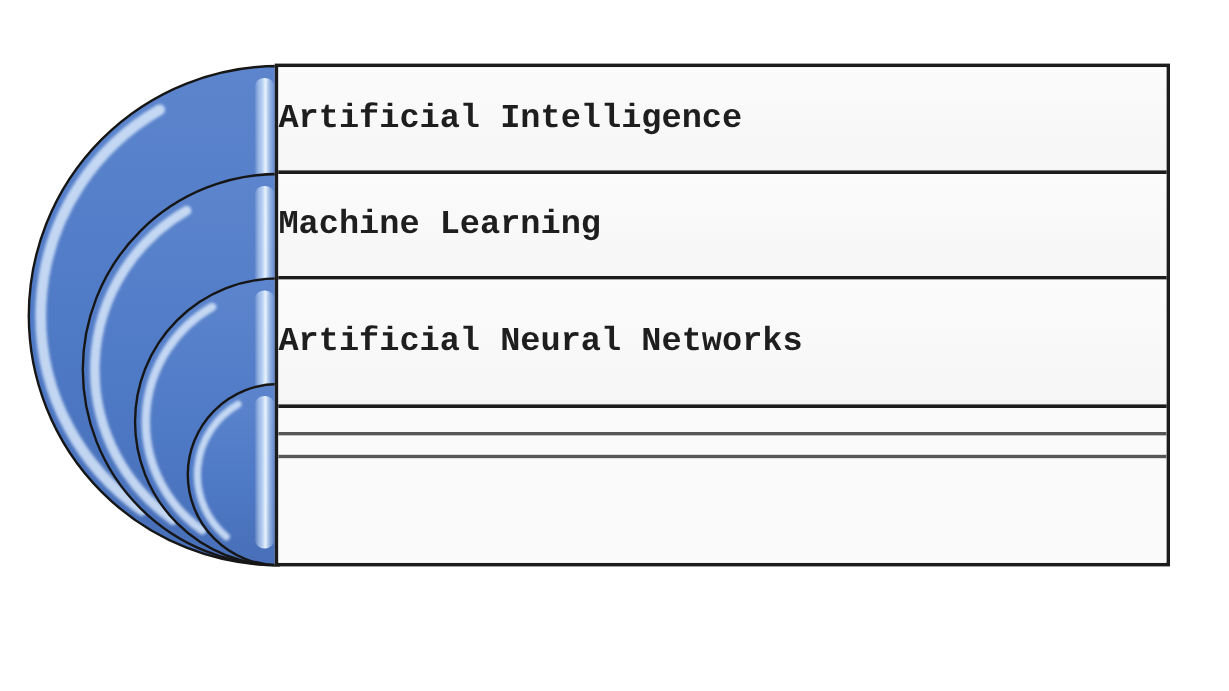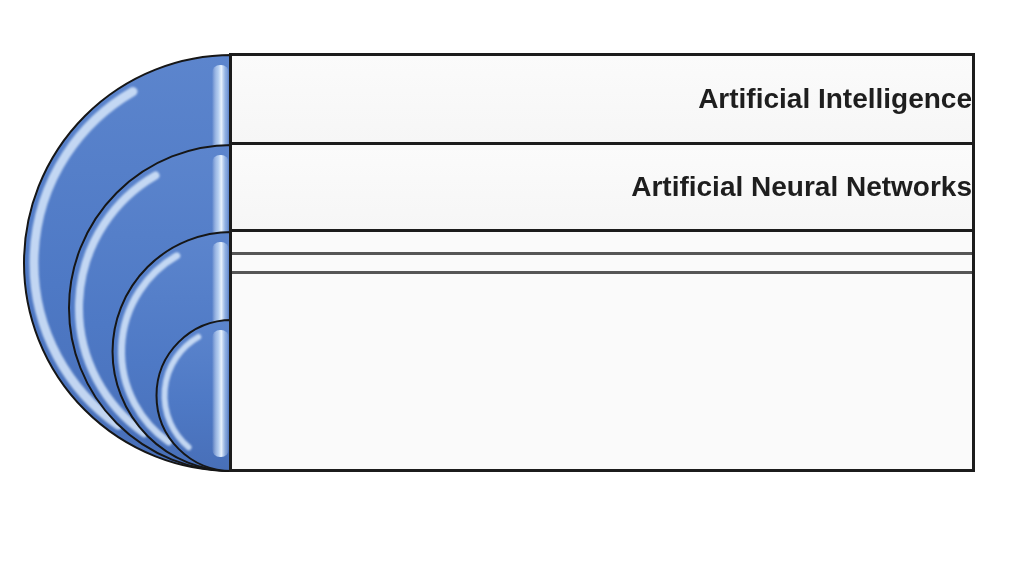--- a/index.html
+++ b/index.html
@@ -31,27 +31,28 @@
     border: 3px solid #1c1c1c;
     background: #f9f9f9;
     z-index: 2;
     display: flex;
     flex-direction: column;
   }
   .bar {
     box-sizing: border-box;
     display: flex;
     align-items: center;
-    justify-content: flex-end;
+    justify-content: flex-start;
     border-bottom: 3px solid #1c1c1c;
     background: linear-gradient(#fbfbfb, #f6f6f6);
+    font-family: Liberation Mono, monospace;
   }
   .bar-ai  { height: 89px; }
   .bar-ml  { height: 88px; }
-  .bar-ann { height: 87px; padding-left: 40px; }
+  .bar-ann { height: 107px; }
   .bar-dl  { height: 91px; border-bottom-color: #565656; }
   .bar-label {
     font-size: 28px;
     font-weight: bold;
     color: #1e1e1e;
     letter-spacing: 0px;
     white-space: nowrap;
   }
   .empty-row {
     box-sizing: border-box;
@@ -110,20 +111,23 @@
       <path d="M198.3,337 A67.5,67.5 0 0 0 188.6,447.2" fill="none" stroke="#d7e7fb" stroke-width="6" stroke-linecap="round" opacity="0.85" filter="url(#soft)"></path>
     </g>
   </svg>
 
   <div class="stack">
 
     <div class="bar bar-ai">
       <span class="bar-label">Artificial Intelligence</span>
     </div>
 
+    <div class="bar bar-ml">
+      <span class="bar-label">Machine Learning</span>
+    </div>
 
     <div class="bar bar-ann">
       <span class="bar-label">Artificial Neural Networks</span>
     </div>
 
 
     <div class="empty-row empty-row-1"></div>
     <div class="empty-row empty-row-2"></div>
     <div class="empty-row empty-row-3"></div>
 

